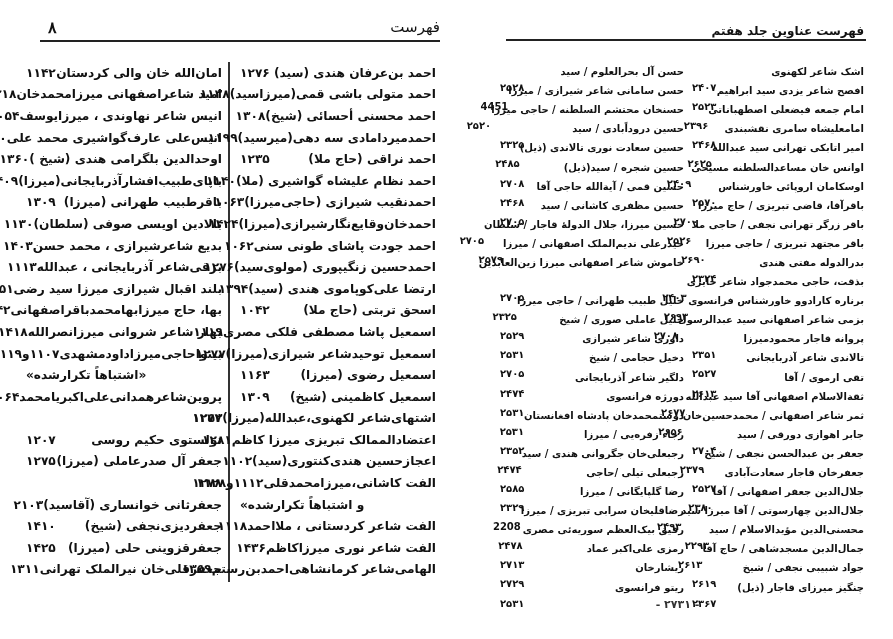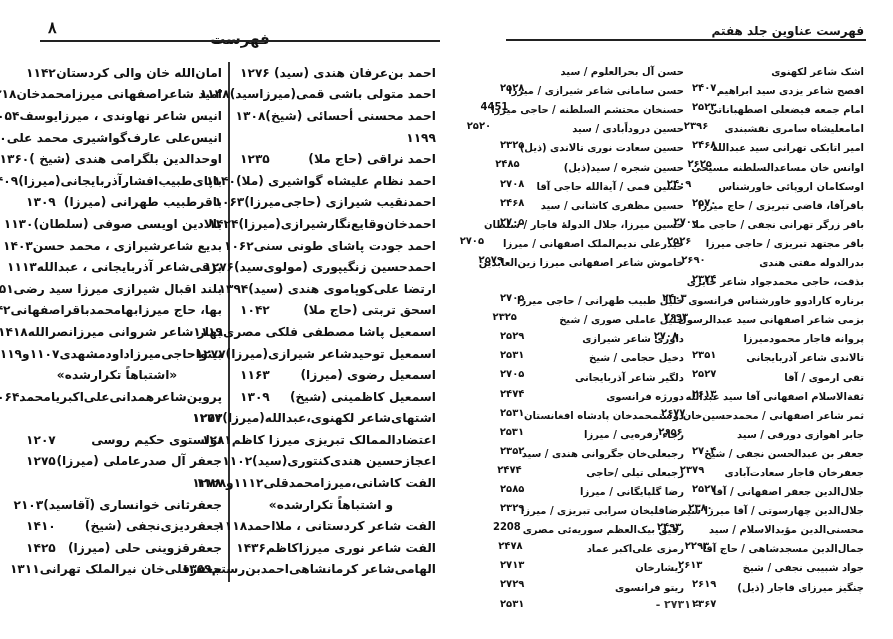--- a/index.html
+++ b/index.html
@@ -4,31 +4,31 @@
 <style>
   * { box-sizing: border-box; margin: 0; padding: 0; }
   html, body { width: 893px; height: 639px; background: #ffffff; overflow: hidden; }
   body { font-family: "DejaVu Sans", sans-serif; color: #111; position: relative; }
   .spread { position: absolute; left: 0; top: 0; width: 893px; height: 639px; }
 
   
   .page-left { position: absolute; left: 0; top: 0; width: 446px; height: 639px; }
   .lp-header { position: absolute; left: 40px; top: 18px; width: 400px; height: 22px; }
   .lp-pagenum { position: absolute; left: 8px; top: 0; font-size: 16px; font-weight: bold; font-family: "DejaVu Serif", serif; }
-  .lp-title { position: absolute; left: 0; right: 0; text-align: center; top: 0; font-size: 15px; font-weight: bold; direction: rtl; margin-top: 12px; }
+  .lp-title { position: absolute; left: 0; right: 0; text-align: right; top: 0; font-size: 15px; font-weight: normal; direction: rtl; }
   .lp-rule { position: absolute; left: 40px; top: 40px; width: 400px; height: 1.5px; background: #222; }
   .lp-vrule { position: absolute; left: 228px; top: 62px; width: 1.5px; height: 520px; background: #333; }
 
   .col { position: absolute; direction: rtl; }
   .lp-col-a { left: 236px; top: 62px; width: 200px; }
   .lp-col-b { left: 22px; top: 62px; width: 200px; }
   .lp-row { height: 21.6px; display: flex; align-items: center; justify-content: space-between; font-size: 12.2px; font-weight: bold; white-space: nowrap; }
   .lp-row .name { direction: rtl; }
   .lp-row .num { direction: rtl; padding-left: 4px; font-weight: bold; }
-  .lp-row.cont { justify-content: center; padding-right: 14px; }
+  .lp-row.cont { justify-content: flex-end; padding-right: 14px; }
 
   
   .page-right { position: absolute; left: 454px; top: 0; width: 447px; height: 639px; }
   .rp-title { position: absolute; right: 37px; top: 24px; font-size: 12px; font-weight: bold; direction: rtl; }
   .rp-rule { position: absolute; left: 52px; top: 39px; width: 360px; height: 1.5px; background: #222; }
   .rp-col-a { left: 238px; top: 62px; width: 172px; }
   .rp-col-b { left: 46px; top: 62px; width: 184px; }
   .rp-row { height: 19.1px; display: flex; align-items: center; justify-content: space-between; font-size: 10px; font-weight: bold; white-space: nowrap; }
   .rp-row .name { direction: rtl; }
   .rp-row .num { direction: rtl; font-size: 10px; margin-top: 32px; }
@@ -55,20 +55,21 @@
         </div>
         <div class="lp-row">
           <span class="name">احمد متولی باشی قمی(میرزاسید)</span>
           <span class="num">۱۱۳۸</span>
         </div>
         <div class="lp-row">
           <span class="name">احمد محسنی أحسائی (شیخ)</span>
           <span class="num">۱۳۰۸</span>
         </div>
         <div class="lp-row">
+          <span class="name">احمدمیردامادی سه دهی(میرسید)</span>
           <span class="num">۱۱۹۹</span>
         </div>
         <div class="lp-row">
           <span class="name">احمد نراقی (حاج ملا)</span>
           <span class="num">۱۲۳۵</span>
         </div>
         <div class="lp-row">
           <span class="name">احمد نظام علیشاه گواشیری (ملا)</span>
           <span class="num">۱۱۴۰</span>
         </div>

